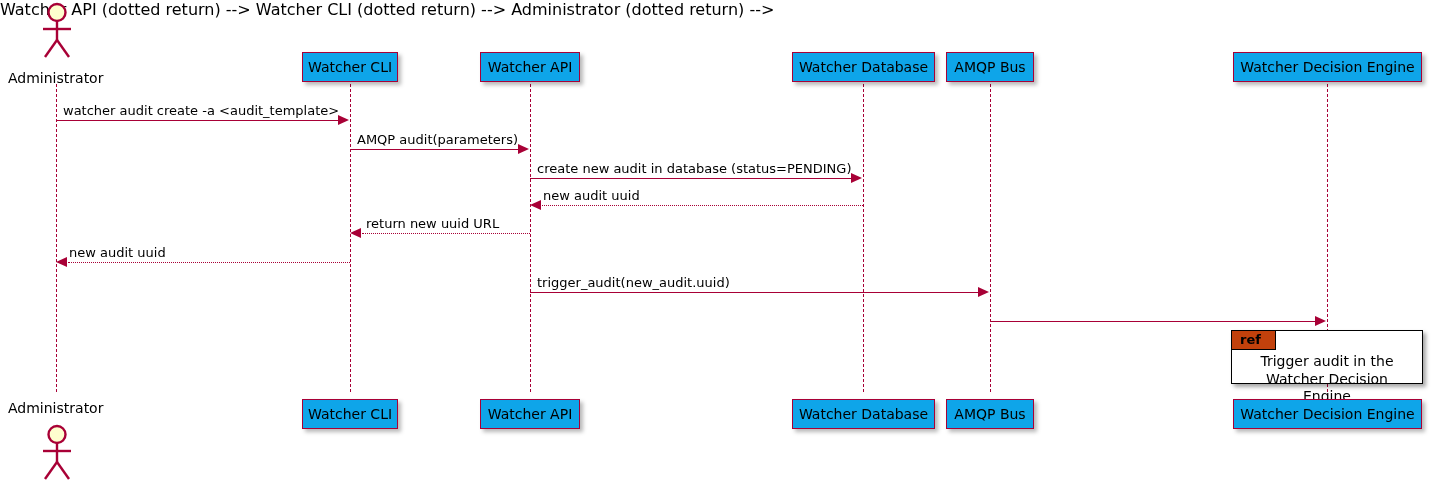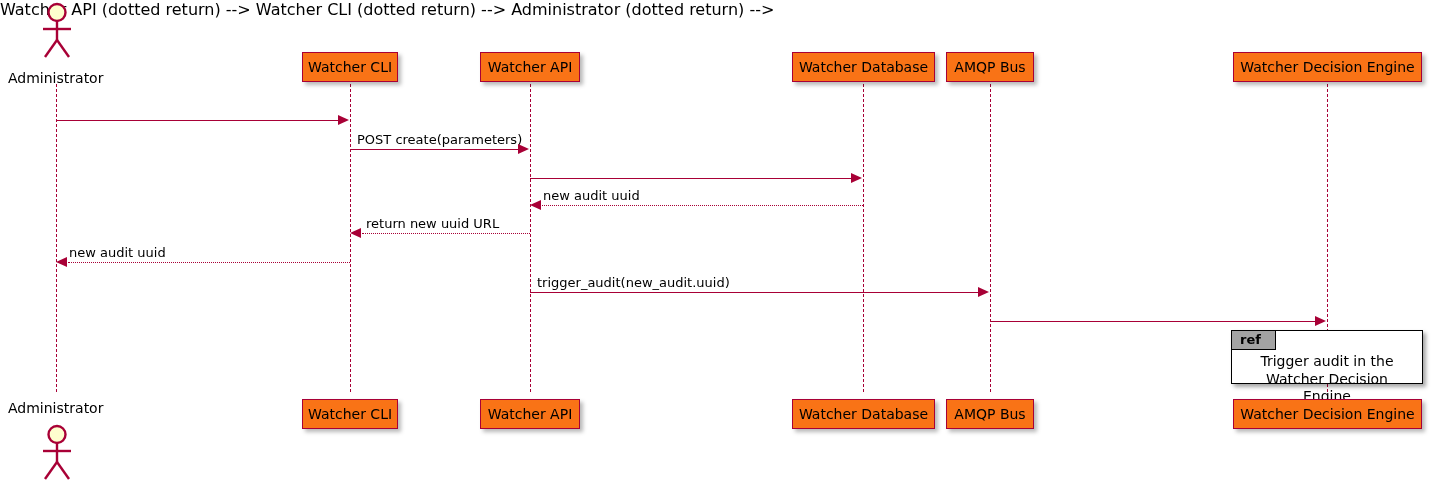--- a/index.html
+++ b/index.html
@@ -19,21 +19,21 @@
   }
   .lifeline {
     position: absolute;
     width: 0;
     border-left: 1px dashed #A80036;
     top: 84px;
     height: 308px;
   }
   .participant {
     position: absolute;
-    background: #f97316;
+    background: #0ea5e9;
     border: 1.5px solid #A80036;
     box-shadow: 3px 3px 4px rgba(0,0,0,0.28);
     color: #000000;
     font-size: 14px;
     line-height: 1;
     height: 30px;
     display: flex;
     align-items: center;
     justify-content: center;
     box-sizing: border-box;
@@ -83,21 +83,21 @@
     position: absolute;
     background: #FFFFFF;
     border: 1.5px solid #000000;
     box-shadow: 3px 3px 4px rgba(0,0,0,0.35);
     box-sizing: border-box;
   }
   .ref-tab {
     position: absolute;
     left: 0;
     top: 0;
-    background: #a3a3a3;
+    background: #c2410c;
     border-right: 1.5px solid #000000;
     border-bottom: 1.5px solid #000000;
     font-size: 13px;
     font-weight: bold;
     color: #000000;
     padding: 2px 14px 2px 8px;
     line-height: 1.1;
     box-sizing: border-box;
   }
   .ref-body {
@@ -150,29 +150,31 @@
     <span>Watcher Database</span>
   </div>
   <div class="participant" style="left:946px; top:52px; width:88px;">
     <span>AMQP Bus</span>
   </div>
   <div class="participant" style="left:1233px; top:52px; width:189px;">
     <span>Watcher Decision Engine</span>
   </div>
 
   
+  <div class="msg-label" style="left:63px; top:104px;">watcher audit create -a &lt;audit_template&gt;</div>
   <div class="msg-line" style="left:56px; top:120px; width:283px;"></div>
   <div class="arrow-head right" style="left:338px; top:115px;"></div>
 
   
-  <div class="msg-label" style="left:357px; top:133px;">POST create(parameters)</div>
+  <div class="msg-label" style="left:357px; top:133px;">AMQP audit(parameters)</div>
   <div class="msg-line" style="left:350px; top:149px; width:169px;"></div>
   <div class="arrow-head right" style="left:518px; top:144px;"></div>
 
   
+  <div class="msg-label" style="left:537px; top:162px;">create new audit in database (status=PENDING)</div>
   <div class="msg-line" style="left:530px; top:178px; width:322px;"></div>
   <div class="arrow-head right" style="left:851px; top:173px;"></div>
 
    Watcher API (dotted return) --&gt;
   <div class="msg-label" style="left:543px; top:189px;">new audit uuid</div>
   <div class="msg-line dotted" style="left:542px; top:205px; width:321px;"></div>
   <div class="arrow-head left" style="left:530px; top:200px;"></div>
 
    Watcher CLI (dotted return) --&gt;
   <div class="msg-label" style="left:366px; top:217px;">return new uuid URL</div>

